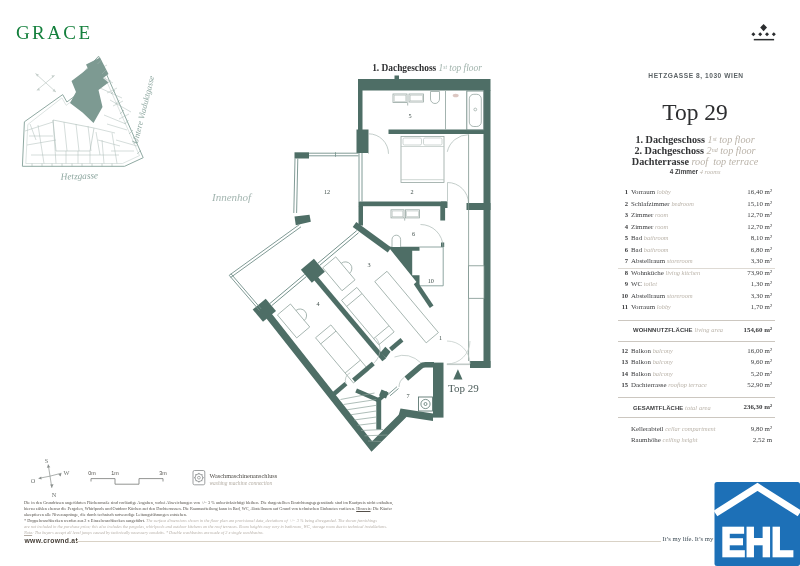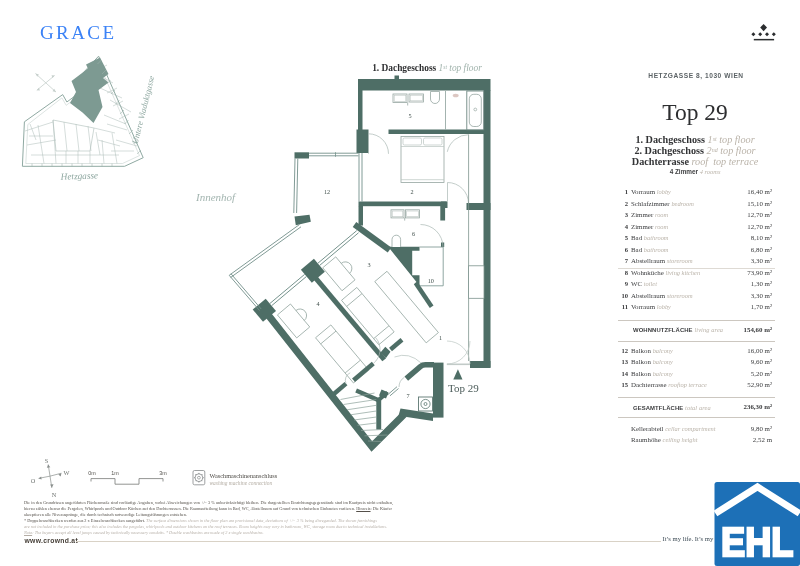--- a/index.html
+++ b/index.html
@@ -10,21 +10,21 @@
   .it{font-style:italic;}
   .row{position:absolute;width:160px;height:10px;font-size:6.9px;color:#3b3c3e;}
   .row .n{position:absolute;right:144px;top:0;font-weight:bold;font-size:6.6px;}
   .row .nm{position:absolute;left:19px;top:0;white-space:nowrap;}
   .row .en{font-style:italic;color:#b9b2a8;font-size:6.4px;}
   .row .v{position:absolute;right:0;top:0;}
 </style>
 </head>
 <body>
 
-<div class="abs" style="left:40px;top:21.8px;font-size:19px;letter-spacing:2.4px;color:#3b82f6;">GRACE</div>
+<div class="abs" style="left:16px;top:21.8px;font-size:19px;letter-spacing:2.4px;color:#15803d;">GRACE</div>
 
 <svg class="abs" style="left:745px;top:21.8px;" width="38" height="24" viewBox="0 0 38 24">
   <polygon points="18.6,2 22,5.6 18.6,9.2 15.2,5.6" fill="#2b2d2f"></polygon>
   <polygon points="8.4,10.3 10.4,12.3 8.4,14.3 6.4,12.3" fill="#2b2d2f"></polygon>
   <polygon points="15.2,10.3 17.2,12.3 15.2,14.3 13.2,12.3" fill="#2b2d2f"></polygon>
   <polygon points="22,10.3 24,12.3 22,14.3 20,12.3" fill="#2b2d2f"></polygon>
   <polygon points="28.8,10.3 30.8,12.3 28.8,14.3 26.8,12.3" fill="#2b2d2f"></polygon>
   <rect x="8.8" y="16.9" width="20.3" height="1.5" fill="#2b2d2f"></rect>
 </svg>
 
@@ -125,21 +125,21 @@
     <span class="nm">Kellerabteil <span class="en">cellar compartment</span></span>
     <span class="v">9,80 m²</span>
   </div>
 <div class="row" style="left:612px;top:435.8px;">
     <span class="nm">Raumhöhe <span class="en">ceiling height</span></span>
     <span class="v">2,52 m</span>
   </div>
 
 <div class="abs" style="left:327px;top:62.5px;width:200px;text-align:center;font-size:9.4px;color:#2f3032;"><b>1. Dachgeschoss</b> <span class="it" style="color:#9fb2ab;">1<span style="font-size:5.5px;position:relative;top:-2px;">st</span> top floor</span></div>
 
-<div class="abs it" style="left:196px;top:190.5px;font-size:11px;color:#a3b5b0;">Innenhof</div>
+<div class="abs it" style="left:212px;top:190.5px;font-size:11px;color:#a3b5b0;">Innenhof</div>
 
 <svg class="abs" style="left:0;top:0;" width="800" height="566" viewBox="0 0 800 566">
 <g fill="none" stroke="none">
 
   <rect x="358" y="79" width="132.5" height="11.5" fill="#4e6e66"></rect>
   <rect x="394.5" y="75.5" width="4.5" height="4" fill="#4e6e66"></rect>
 
   <rect x="483.5" y="90" width="7" height="277.5" fill="#4e6e66"></rect>
 
   <rect x="358" y="90" width="4.5" height="40" fill="#4e6e66"></rect>

